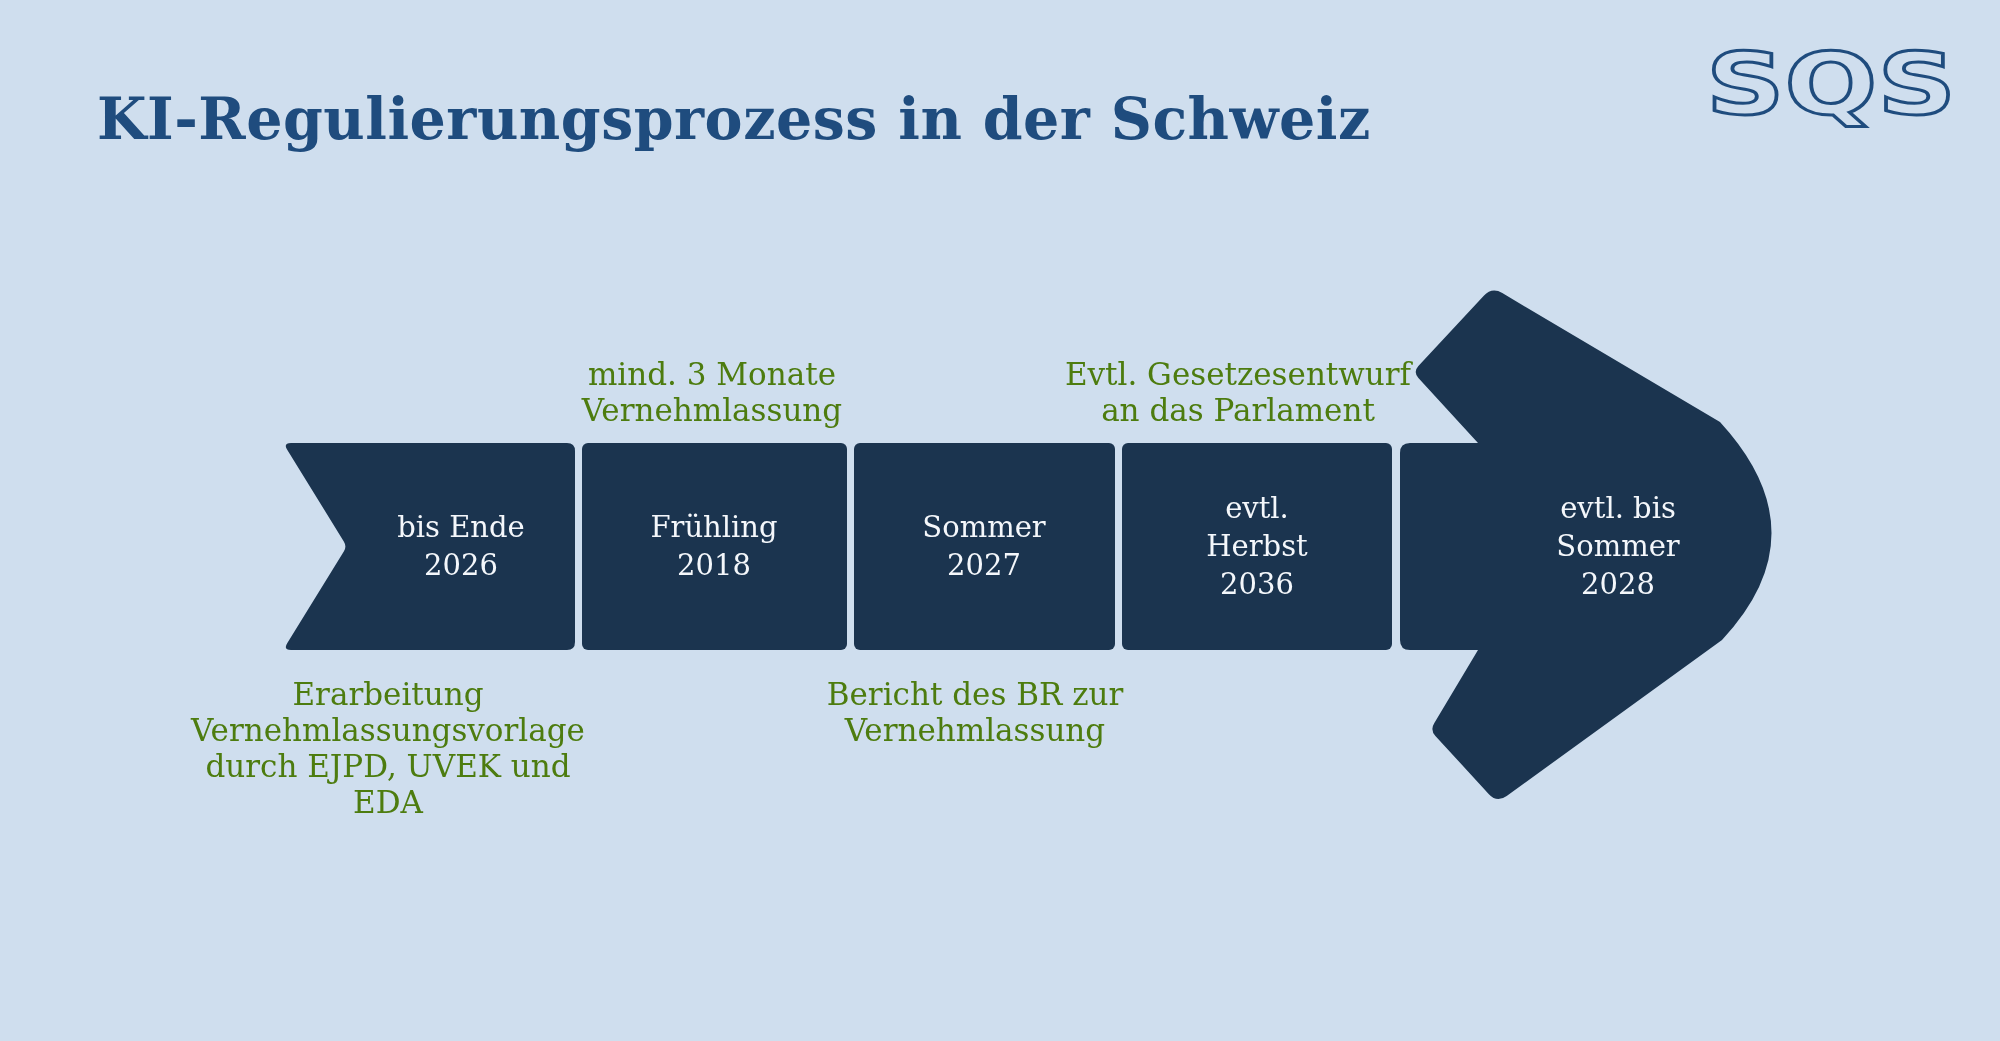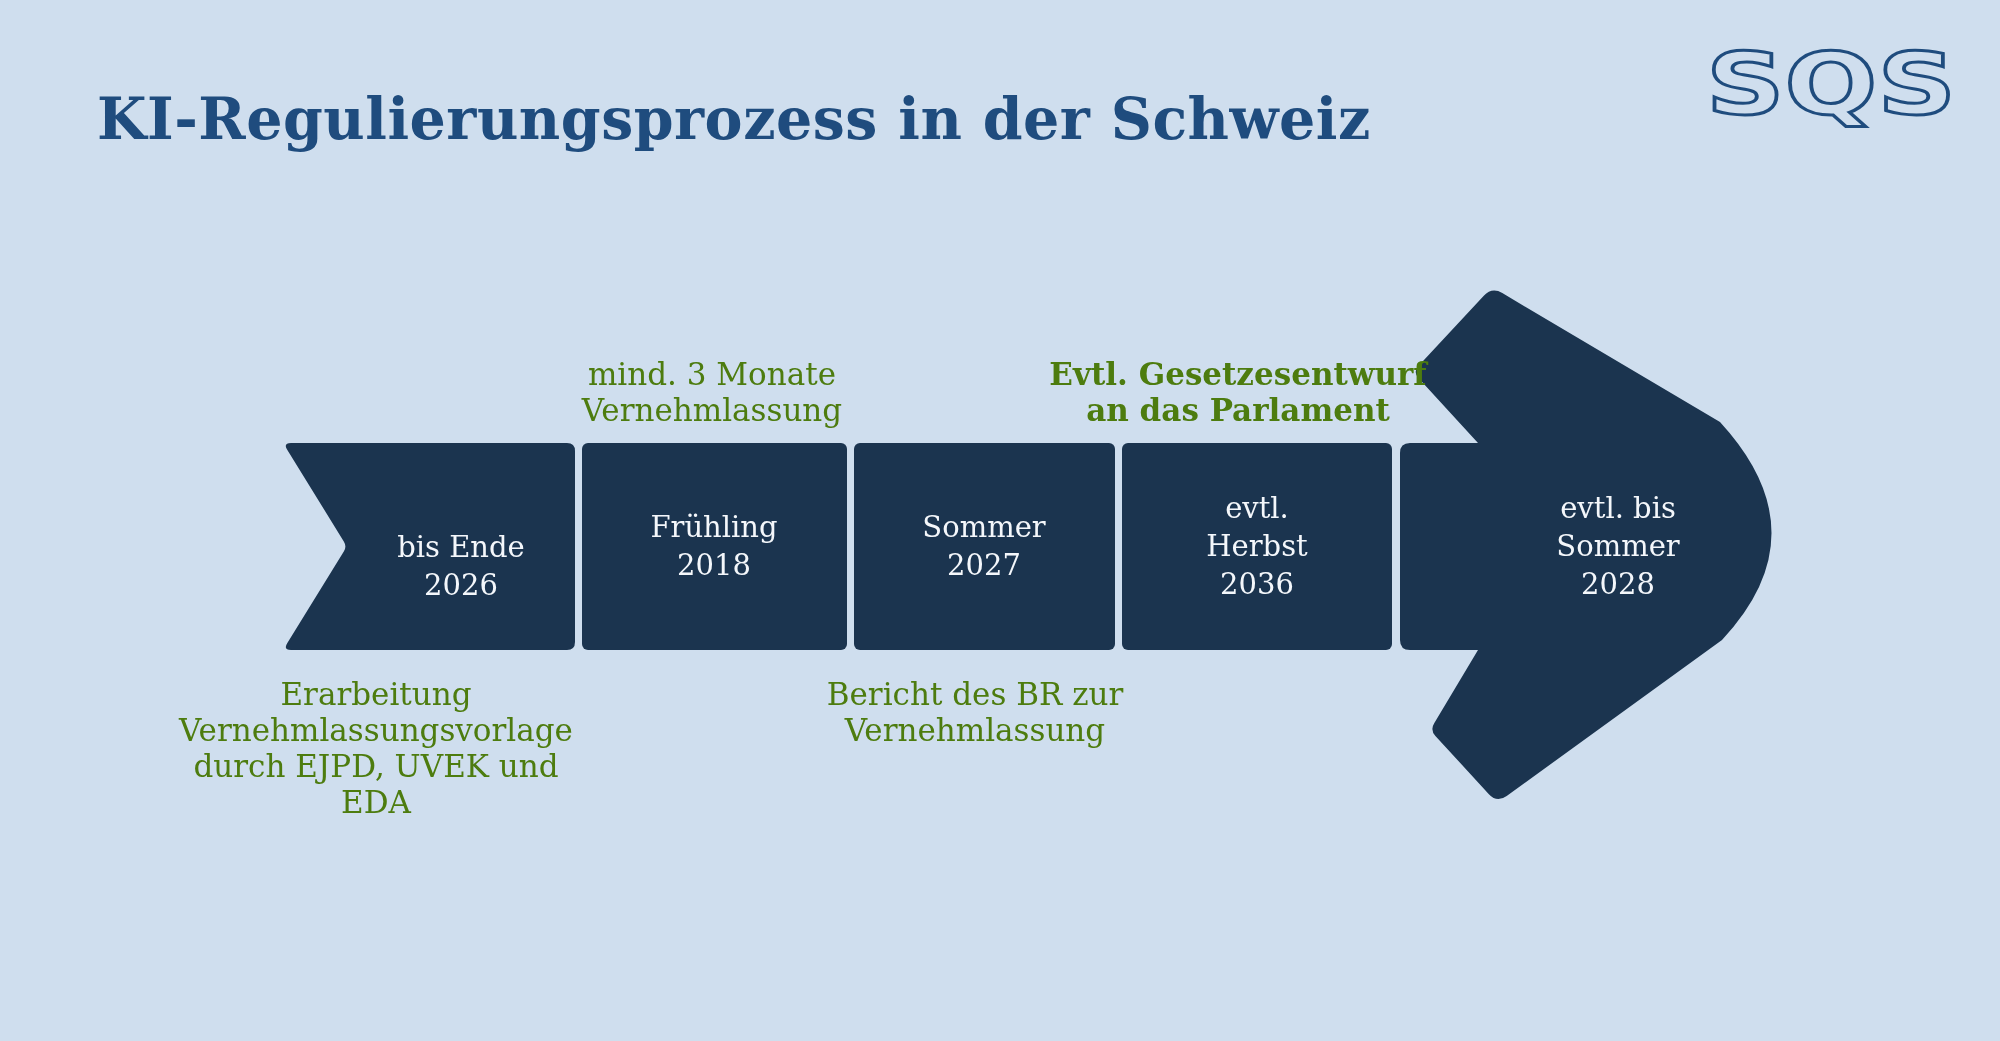--- a/index.html
+++ b/index.html
@@ -97,38 +97,38 @@
              L 1506.7,796
              Q 1497,803 1488.9,794.2
              L 1435.4,735.9
              Q 1430,730 1434.2,723.2
              L 1478,650
              L 1410,650
              Q 1400,650 1400,640
              Z" fill="#1b344f"></path>
   </svg>
 
-  <div class="seg-label" style="left:461px;margin-top:20px;">bis Ende
+  <div class="seg-label" style="left:461px;">bis Ende
 2026</div>
   <div class="seg-label" style="left:714px;">Frühling
 2018</div>
   <div class="seg-label" style="left:984px;">Sommer
 2027</div>
   <div class="seg-label" style="left:1257px;">evtl.
 Herbst
 2036</div>
   <div class="seg-label" style="left:1590px;margin-left:28px;">evtl. bis
 Sommer
 2028</div>
 
   <div class="note above" style="left:712px; top:428px;">mind. 3 Monate
 Vernehmlassung</div>
-  <div class="note above" style="left:1238px; top:428px;font-weight:bold;">Evtl. Gesetzesentwurf
+  <div class="note above" style="left:1238px; top:428px;">Evtl. Gesetzesentwurf
 an das Parlament</div>
 
-  <div class="note" style="left:376px; top:676px;text-align:center;">Erarbeitung
+  <div class="note" style="left:388px; top:676px;text-align:center;">Erarbeitung
 Vernehmlassungsvorlage
 durch EJPD, UVEK und
 EDA</div>
   <div class="note" style="left:975px; top:676px;">Bericht des BR zur
 Vernehmlassung</div>
 
 </div>
 
 </body></html>

